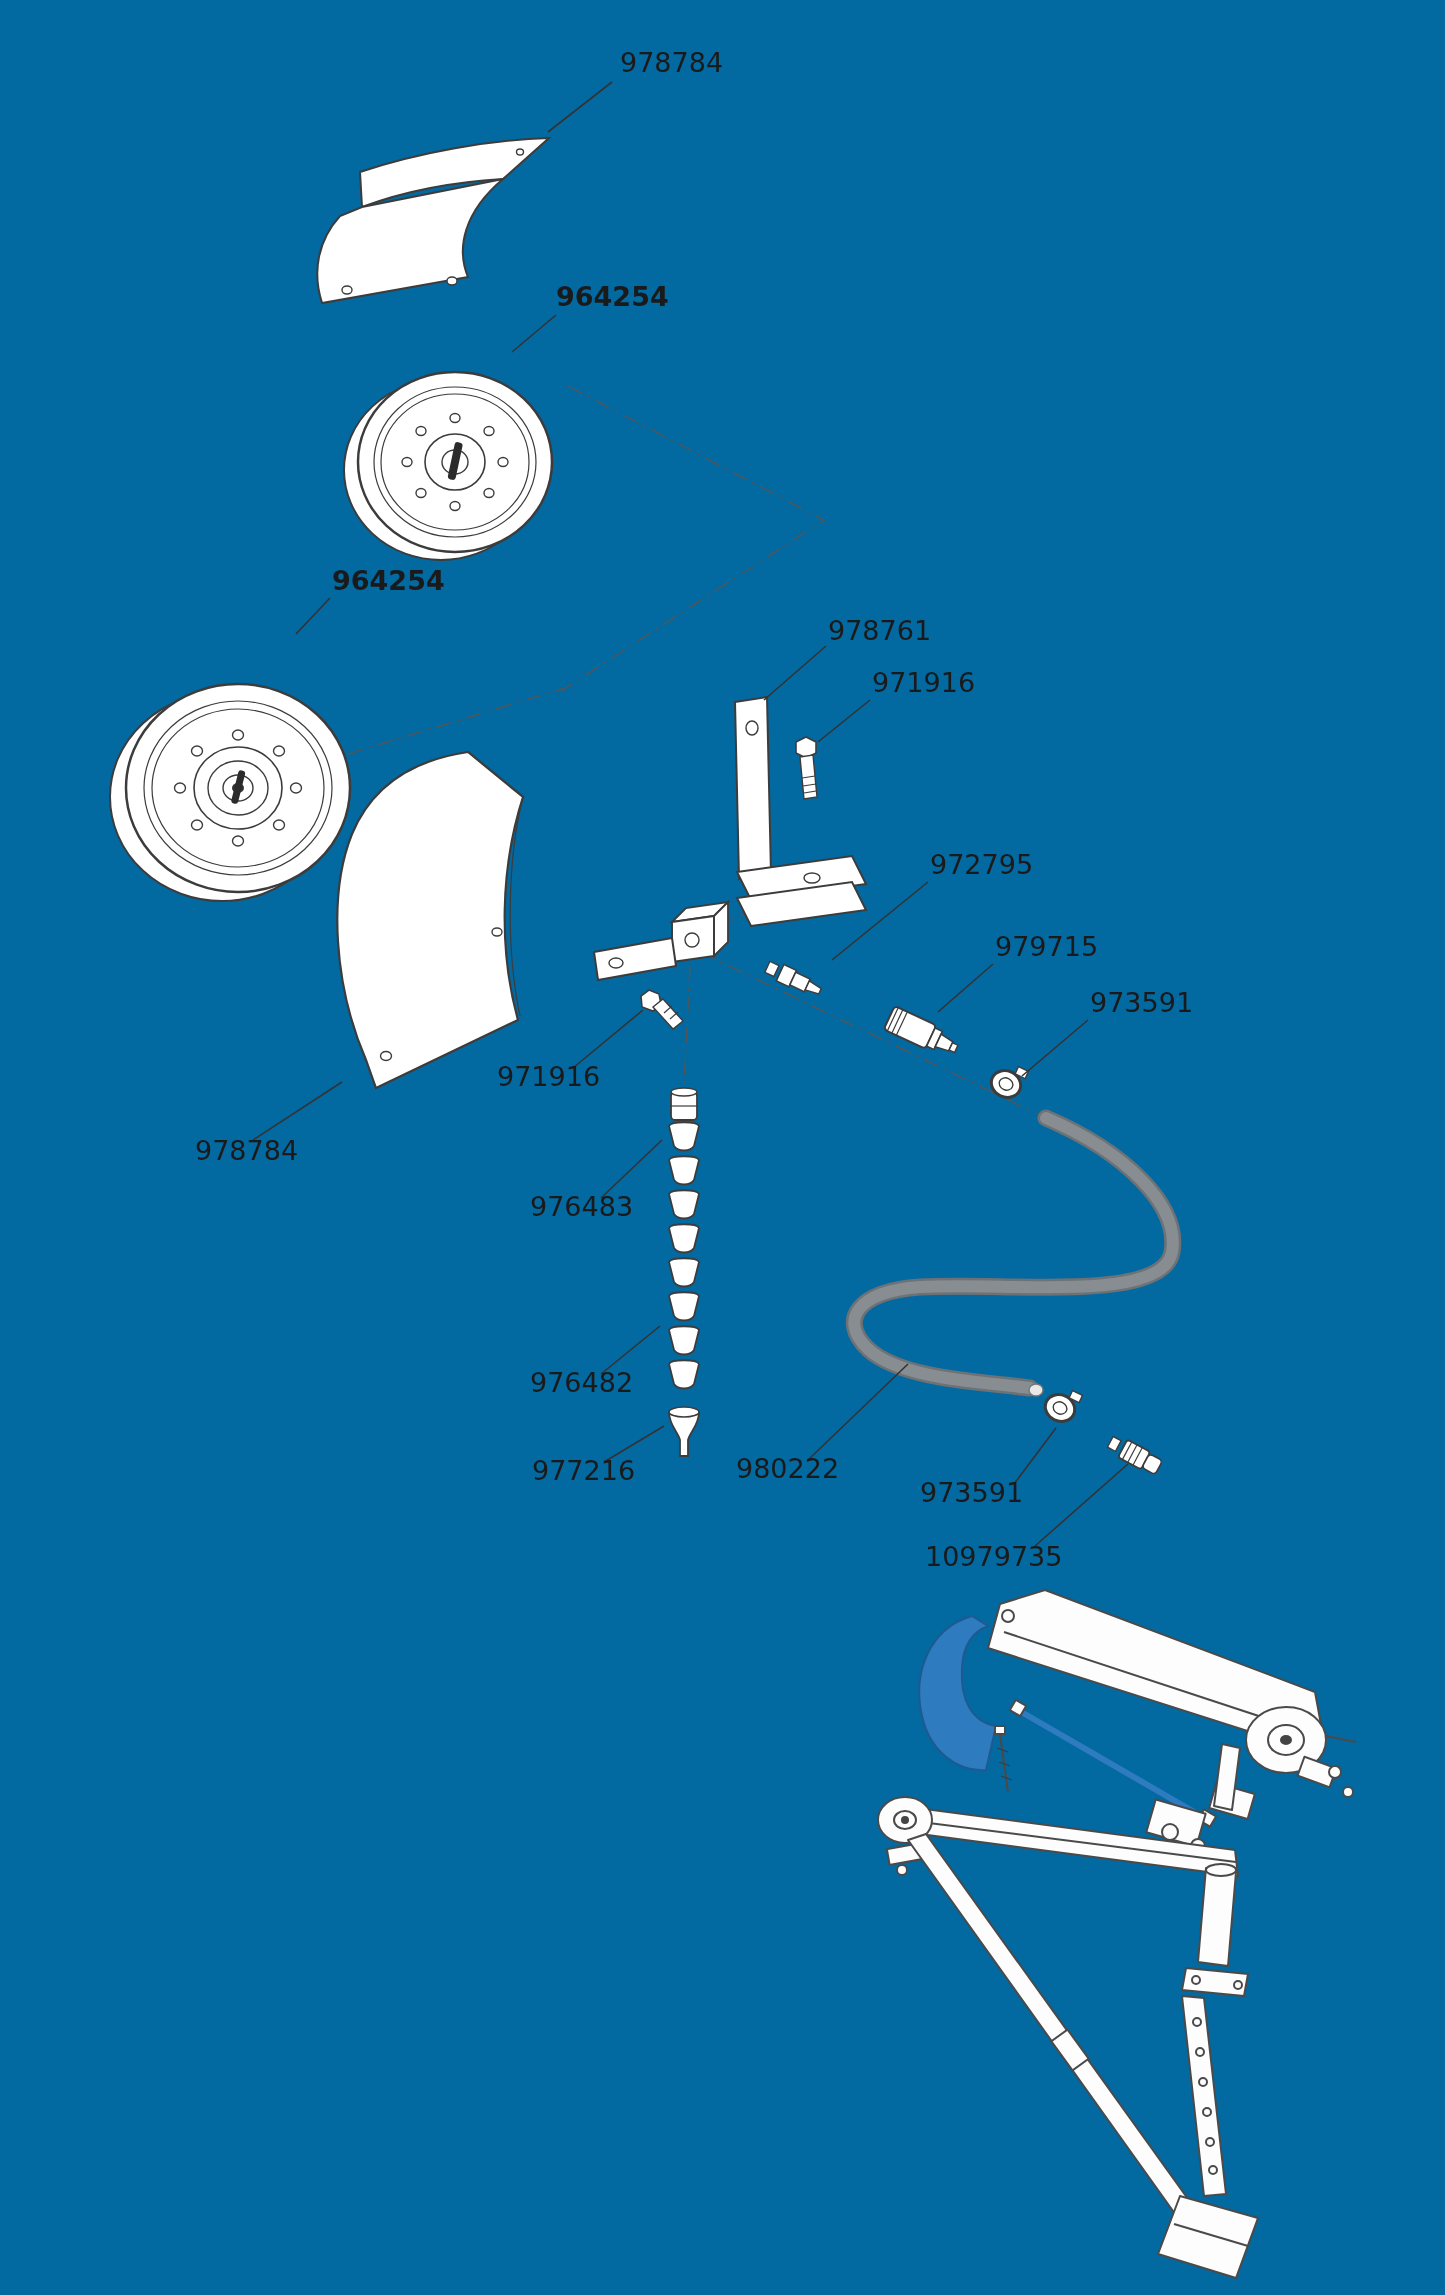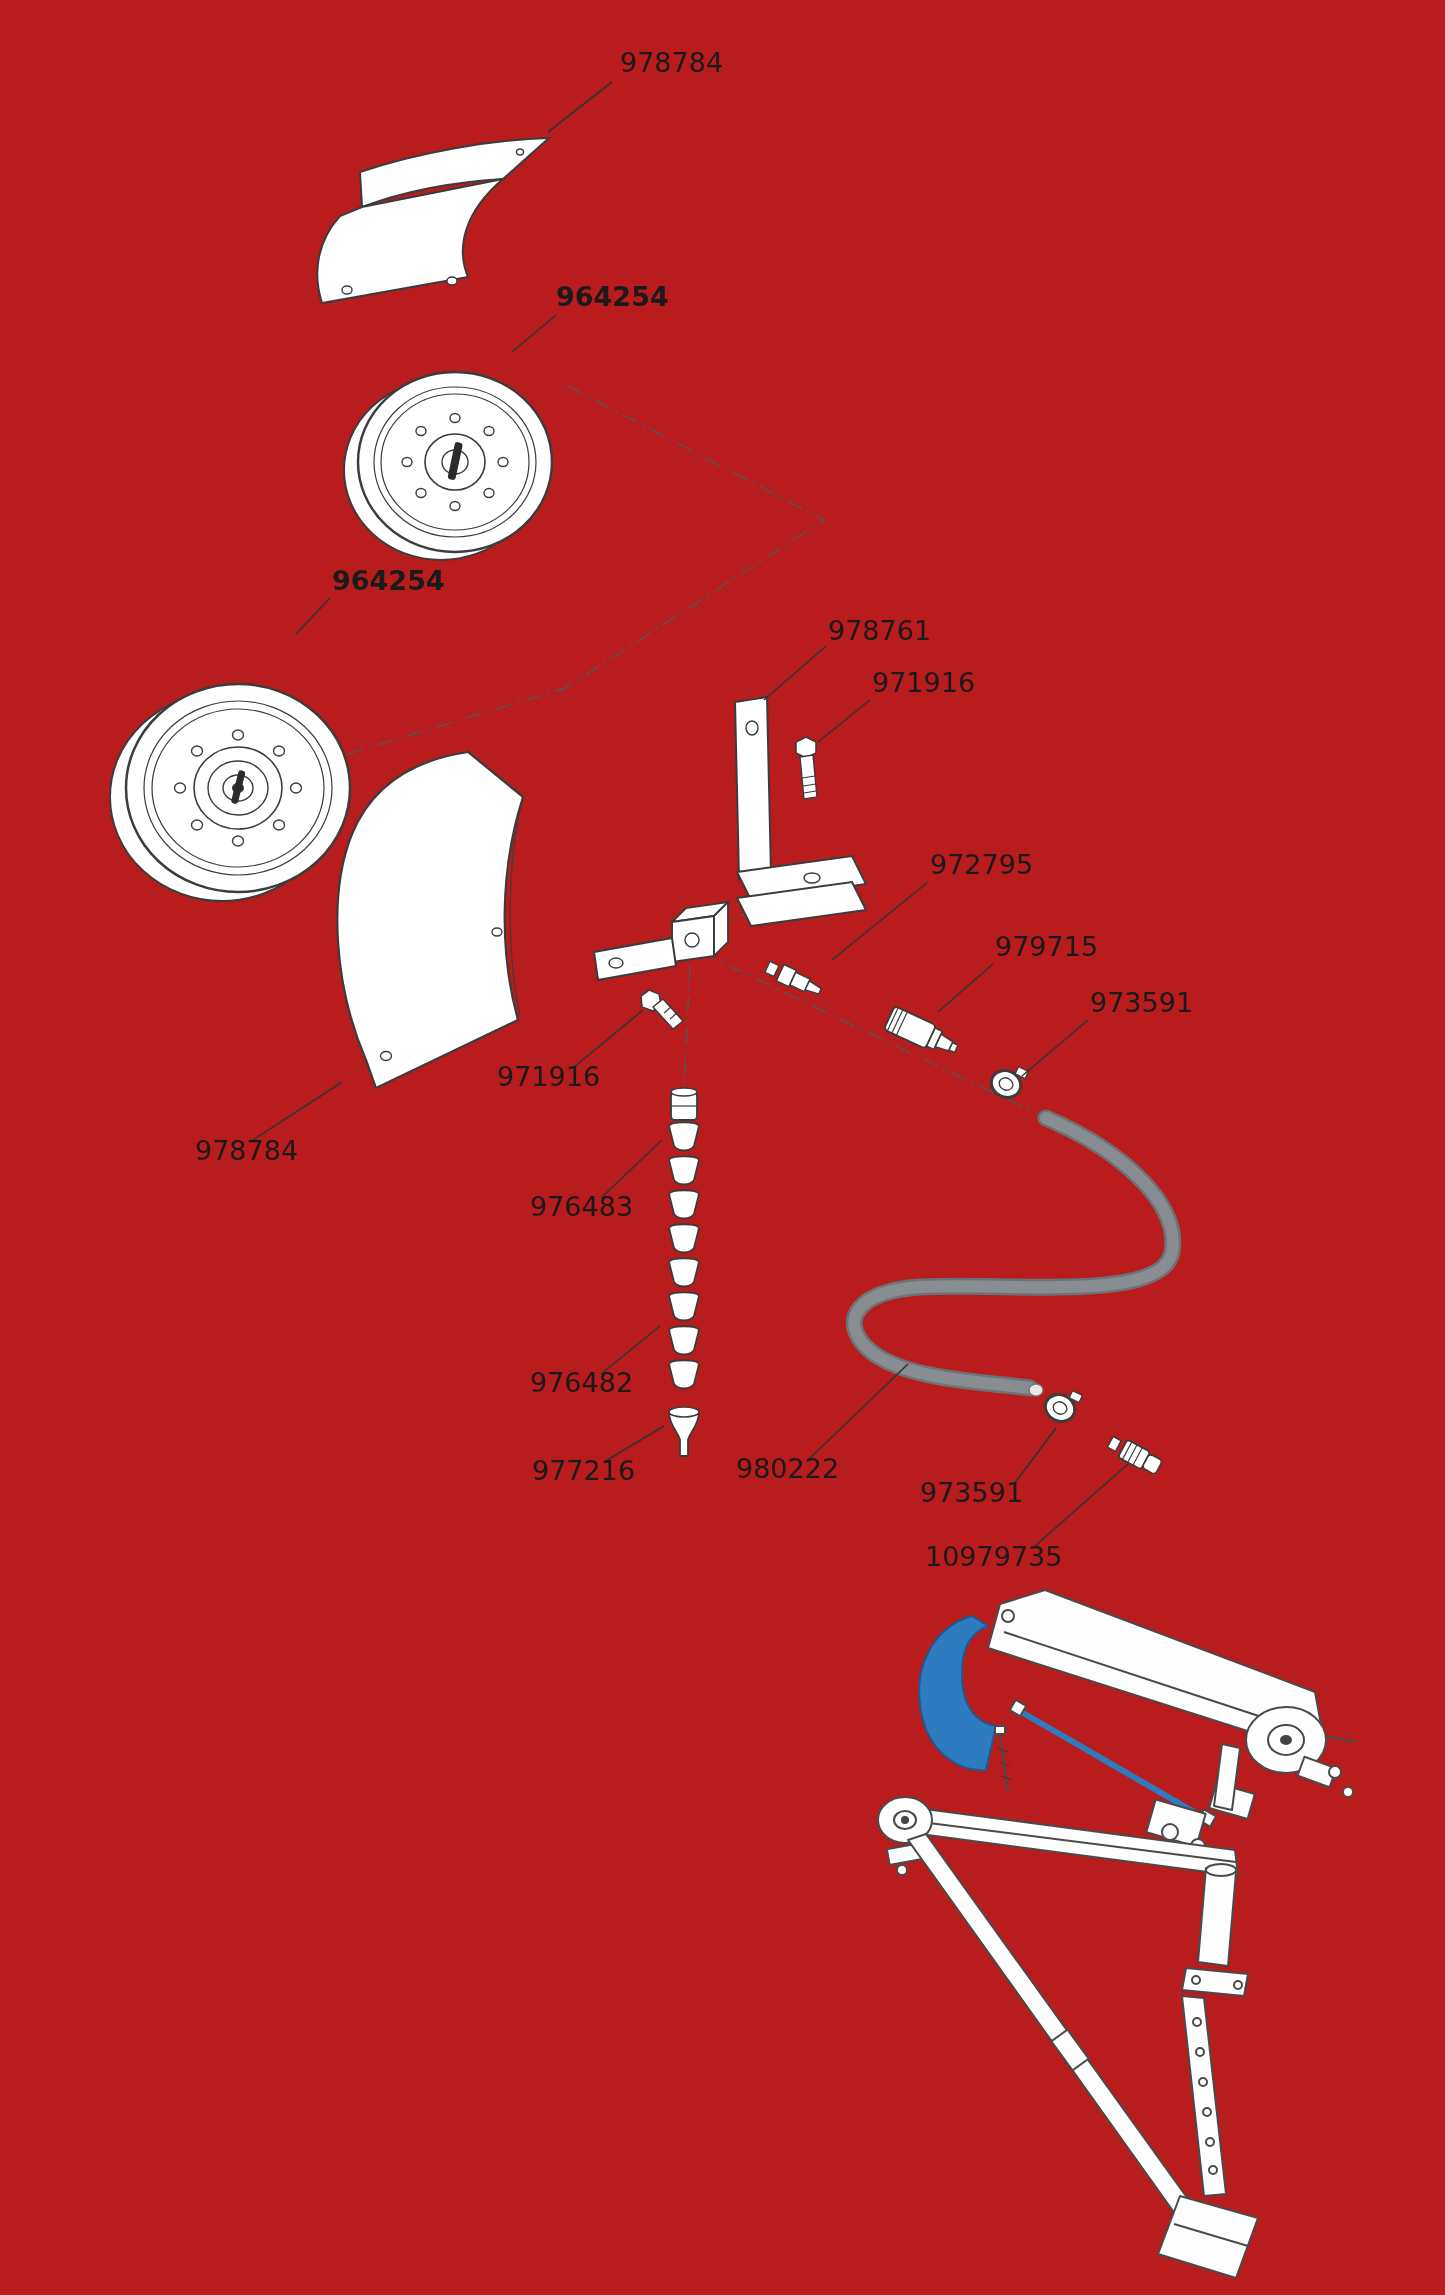--- a/index.html
+++ b/index.html
@@ -1,19 +1,19 @@
 <!DOCTYPE html>
 <html><head>
 <meta charset="utf-8">
 <style>
   html,body{margin:0;padding:0;background:#ffffff;}
   .page{
     position:relative;
     width:1445px;height:2295px;
-    background:#b91c1c;
+    background:#0369a1;
     font-family:"DejaVu Sans", sans-serif;
     overflow:hidden;
   }
   svg{display:block;}
   text.part-label{
     font-family:"DejaVu Sans", sans-serif;
     font-size:27px;
     fill:#1a1a1a;
   }
   text.part-label.bold{font-weight:bold;}

